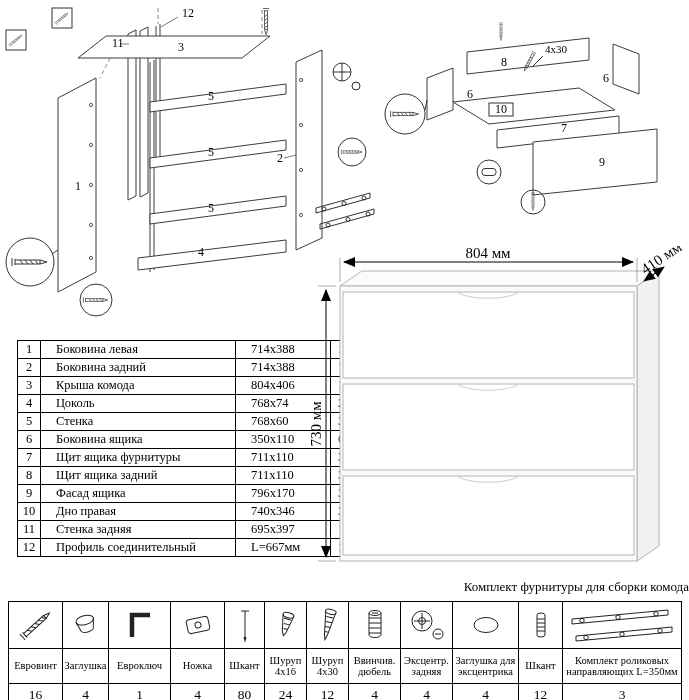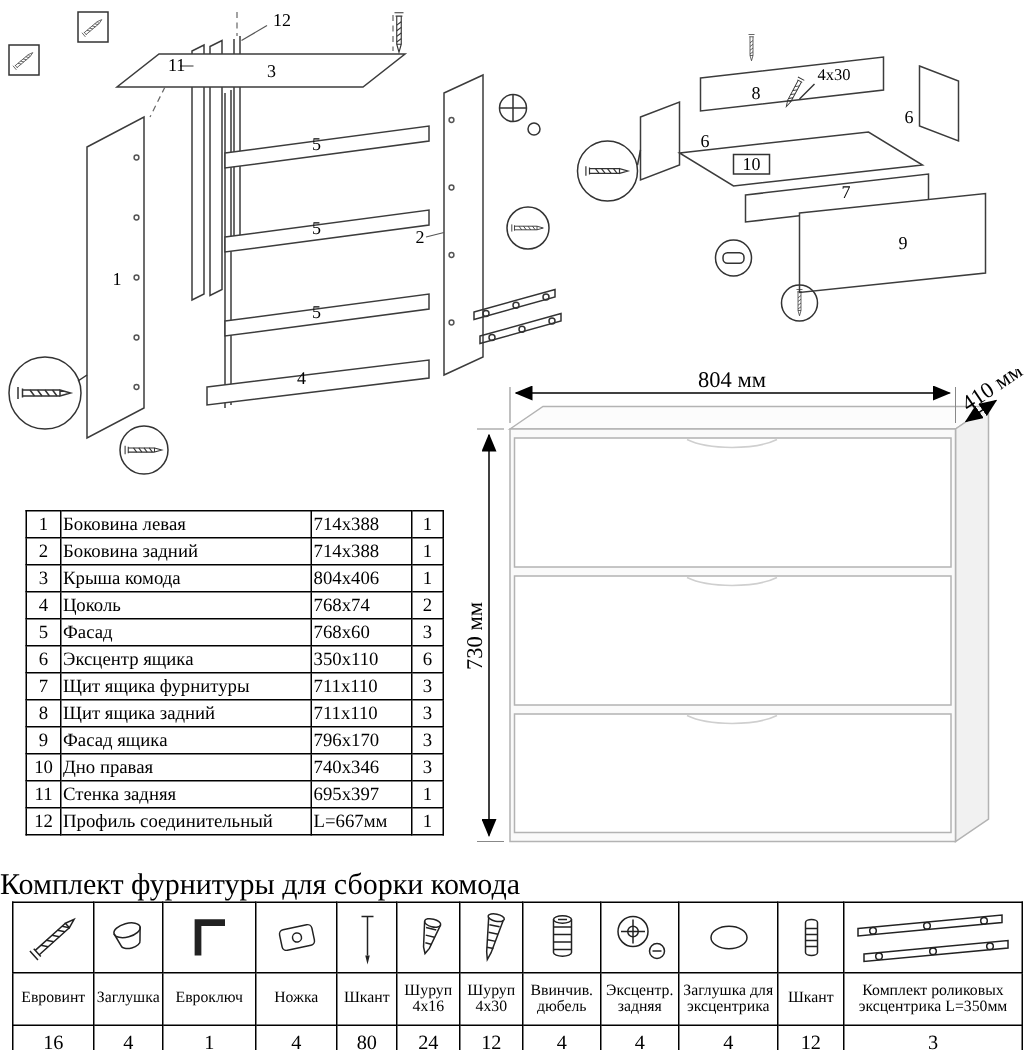--- a/index.html
+++ b/index.html
@@ -5,28 +5,28 @@
   html,body{margin:0;padding:0}
   body{width:689px;height:700px;position:relative;background:#fff;
        font-family:"Liberation Serif",serif;color:#000;overflow:hidden}
   .abs{position:absolute}
   svg text{font-family:"Liberation Serif",serif;font-size:12px;fill:#000}
   svg text.dim{font-size:15px}
   svg text.small{font-size:11px}
 
   .parts-table{position:absolute;left:17px;top:340px;border-collapse:collapse}
   .parts-table td{border:1px solid #000;font-size:12.5px;line-height:1.05;
-                  padding:1px 1px;height:15px;white-space:nowrap}
+                  padding:1px 15px;height:15px;white-space:nowrap}
   .parts-table td.num{width:20px;text-align:center;padding:1px 1px}
   .parts-table td.name{width:164px;text-align:left}
   .parts-table td.size{width:64px;text-align:left}
   .parts-table td.qty{width:18px;text-align:center;padding:1px 1px}
 
-  .hw-title{position:absolute;left:0;top:579px;width:689px;text-align:left;
-            font-size:20px}
+  .hw-title{position:absolute;left:0;top:579px;width:689px;text-align:right;
+            font-size:13px}
   .hw-table{position:absolute;left:8px;top:601px;width:673px;
             border-collapse:collapse;table-layout:fixed}
   .hw-table td{border:1px solid #000;text-align:center;vertical-align:middle;
                overflow:hidden}
   .hw-table td.icon{height:44px}
   .hw-table td.label{font-size:10.5px;line-height:1.08;height:32px;padding:1px}
   .hw-table td.qty{font-size:13.5px;height:20px}
   .hw-table svg{vertical-align:middle}
 </style>
 </head>
@@ -184,27 +184,27 @@
       <td class="qty">1</td>
     </tr>
     <tr>
       <td class="num">4</td>
       <td class="name">Цоколь</td>
       <td class="size">768x74</td>
       <td class="qty">2</td>
     </tr>
     <tr>
       <td class="num">5</td>
-      <td class="name">Фасад</td>
+      <td class="name">Стенка</td>
       <td class="size">768x60</td>
       <td class="qty">3</td>
     </tr>
     <tr>
       <td class="num">6</td>
-      <td class="name">Эксцентр ящика</td>
+      <td class="name">Боковина ящика</td>
       <td class="size">350x110</td>
       <td class="qty">6</td>
     </tr>
     <tr>
       <td class="num">7</td>
       <td class="name">Щит ящика фурнитуры</td>
       <td class="size">711x110</td>
       <td class="qty">3</td>
     </tr>
     <tr>
@@ -406,21 +406,21 @@
       <td class="label">Заглушка</td>
       <td class="label">Евроключ</td>
       <td class="label">Ножка</td>
       <td class="label">Шкант</td>
       <td class="label">Шуруп 4x16</td>
       <td class="label">Шуруп 4x30</td>
       <td class="label">Ввинчив. дюбель</td>
       <td class="label">Эксцентр. задняя</td>
       <td class="label">Заглушка для эксцентрика</td>
       <td class="label">Шкант</td>
-      <td class="label">Комплект роликовых эксцентрика L=350мм</td>
+      <td class="label">Комплект роликовых направляющих L=350мм</td>
     </tr>
     <tr>
       <td class="qty">16</td>
       <td class="qty">4</td>
       <td class="qty">1</td>
       <td class="qty">4</td>
       <td class="qty">80</td>
       <td class="qty">24</td>
       <td class="qty">12</td>
       <td class="qty">4</td>

